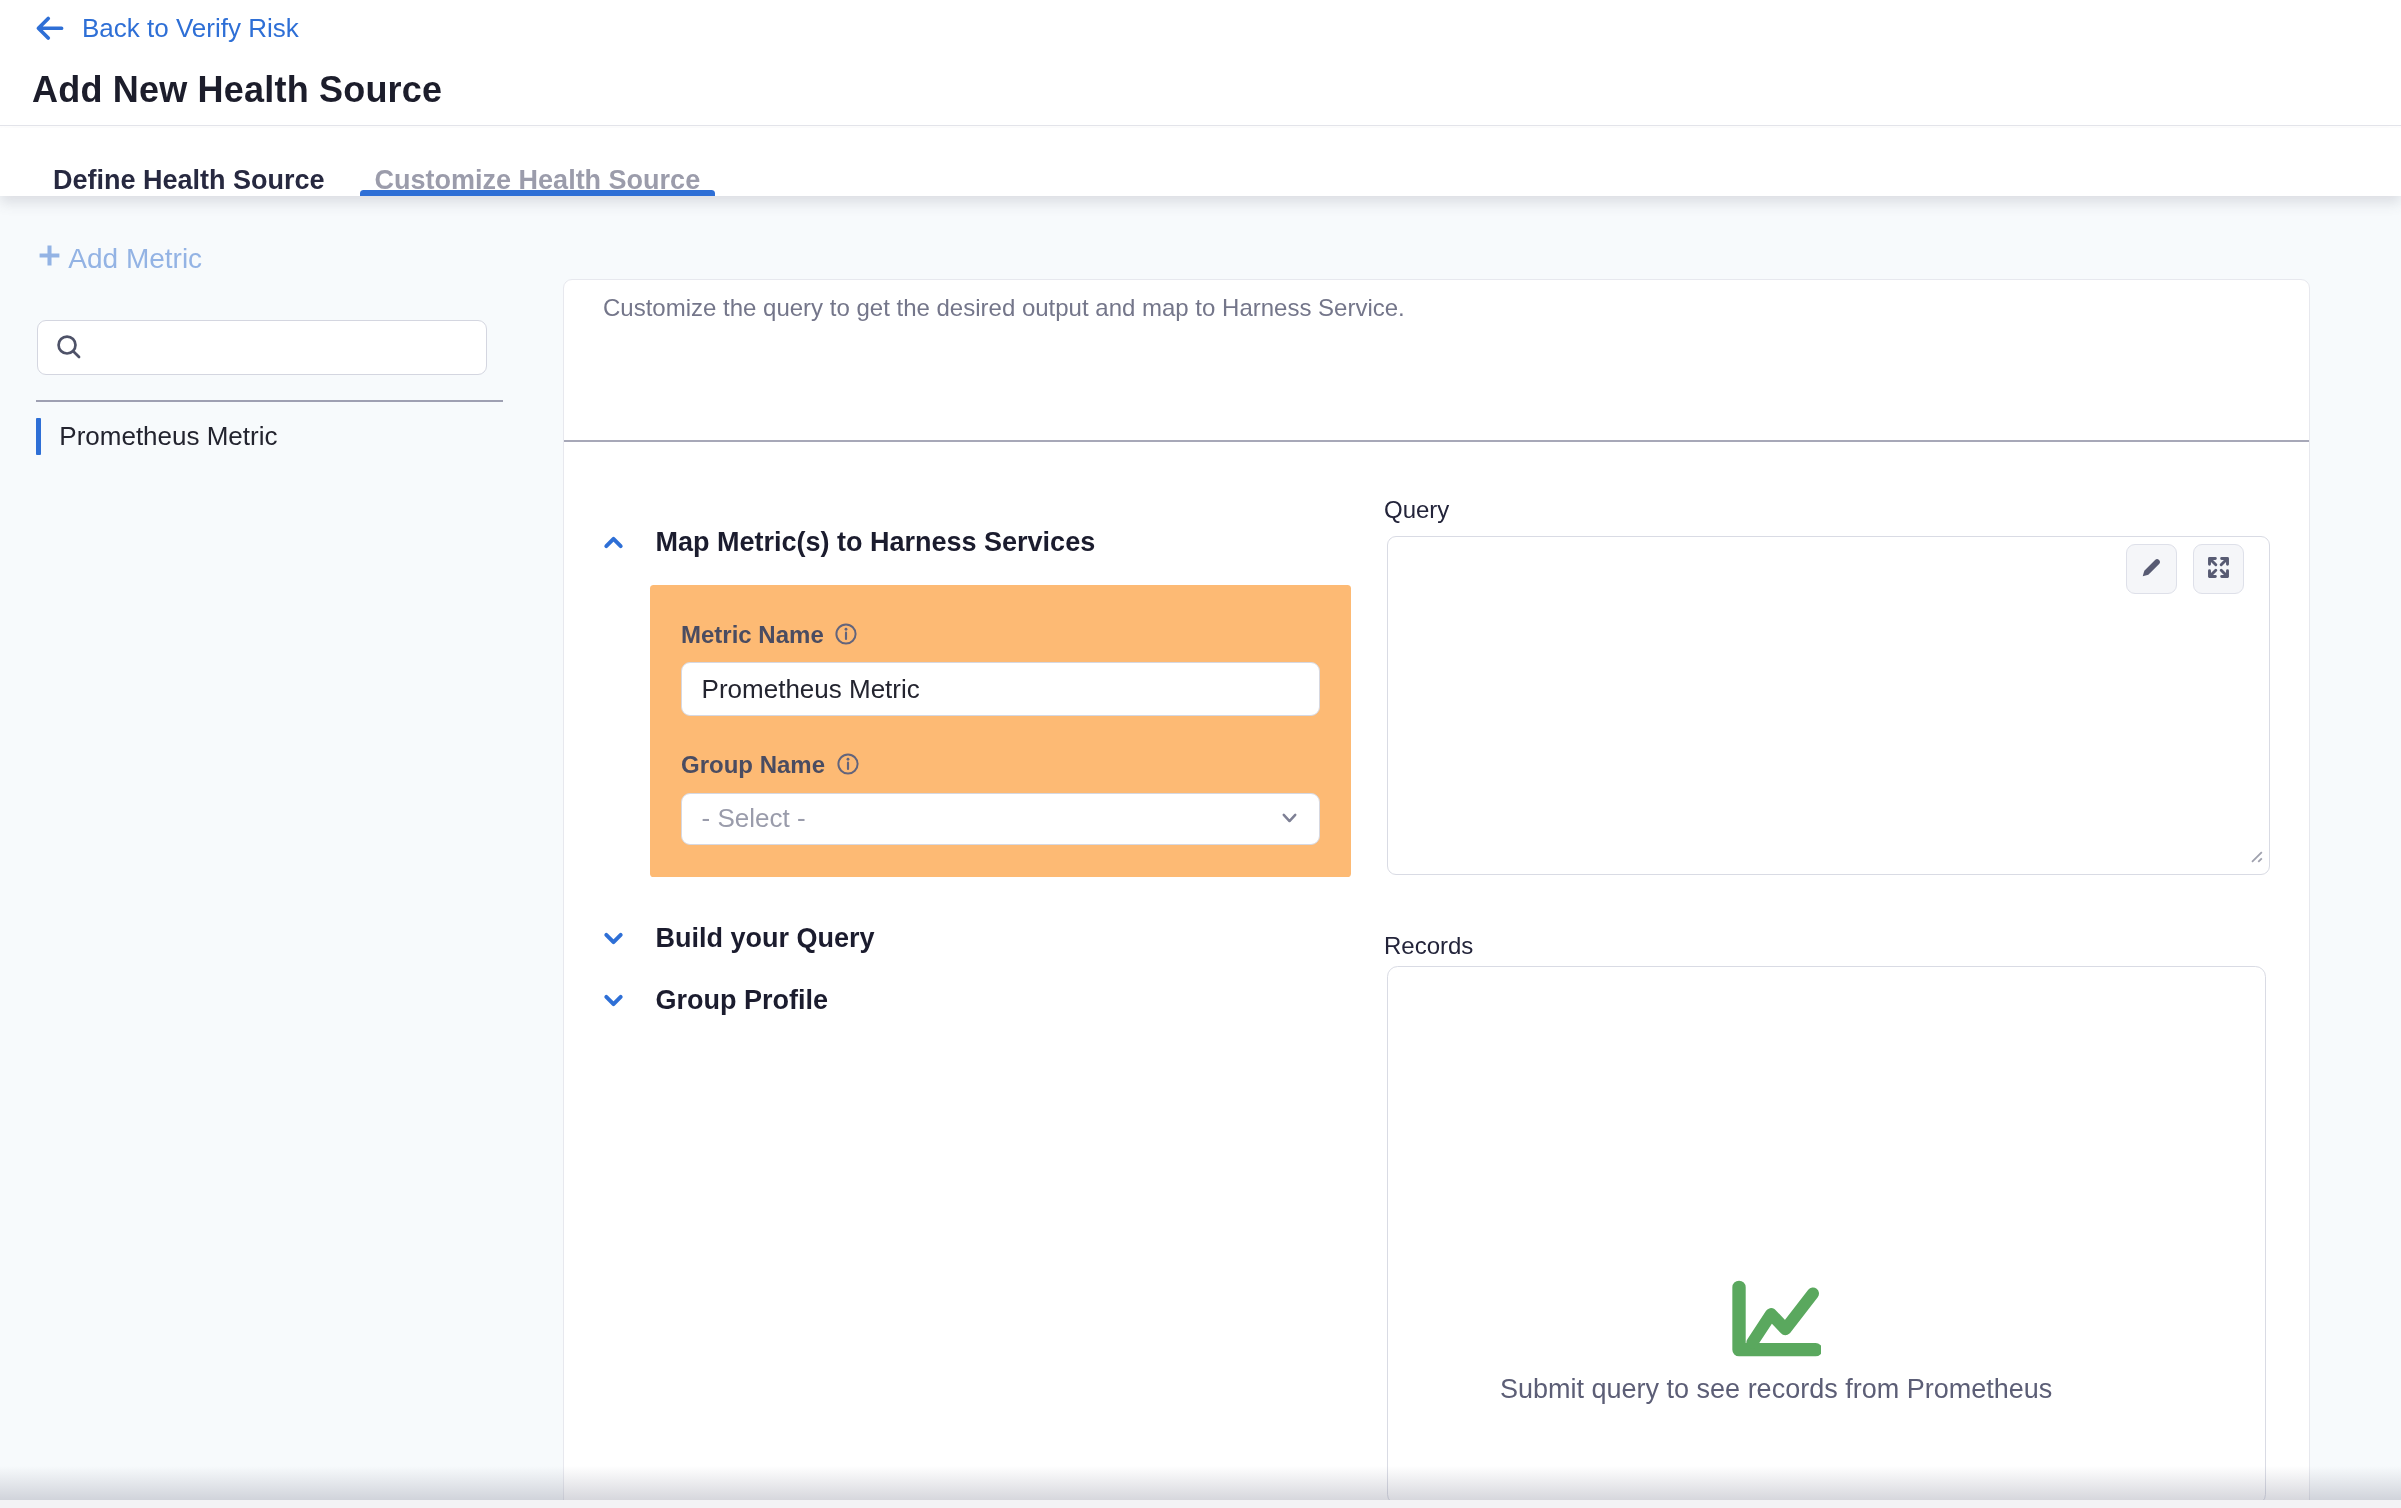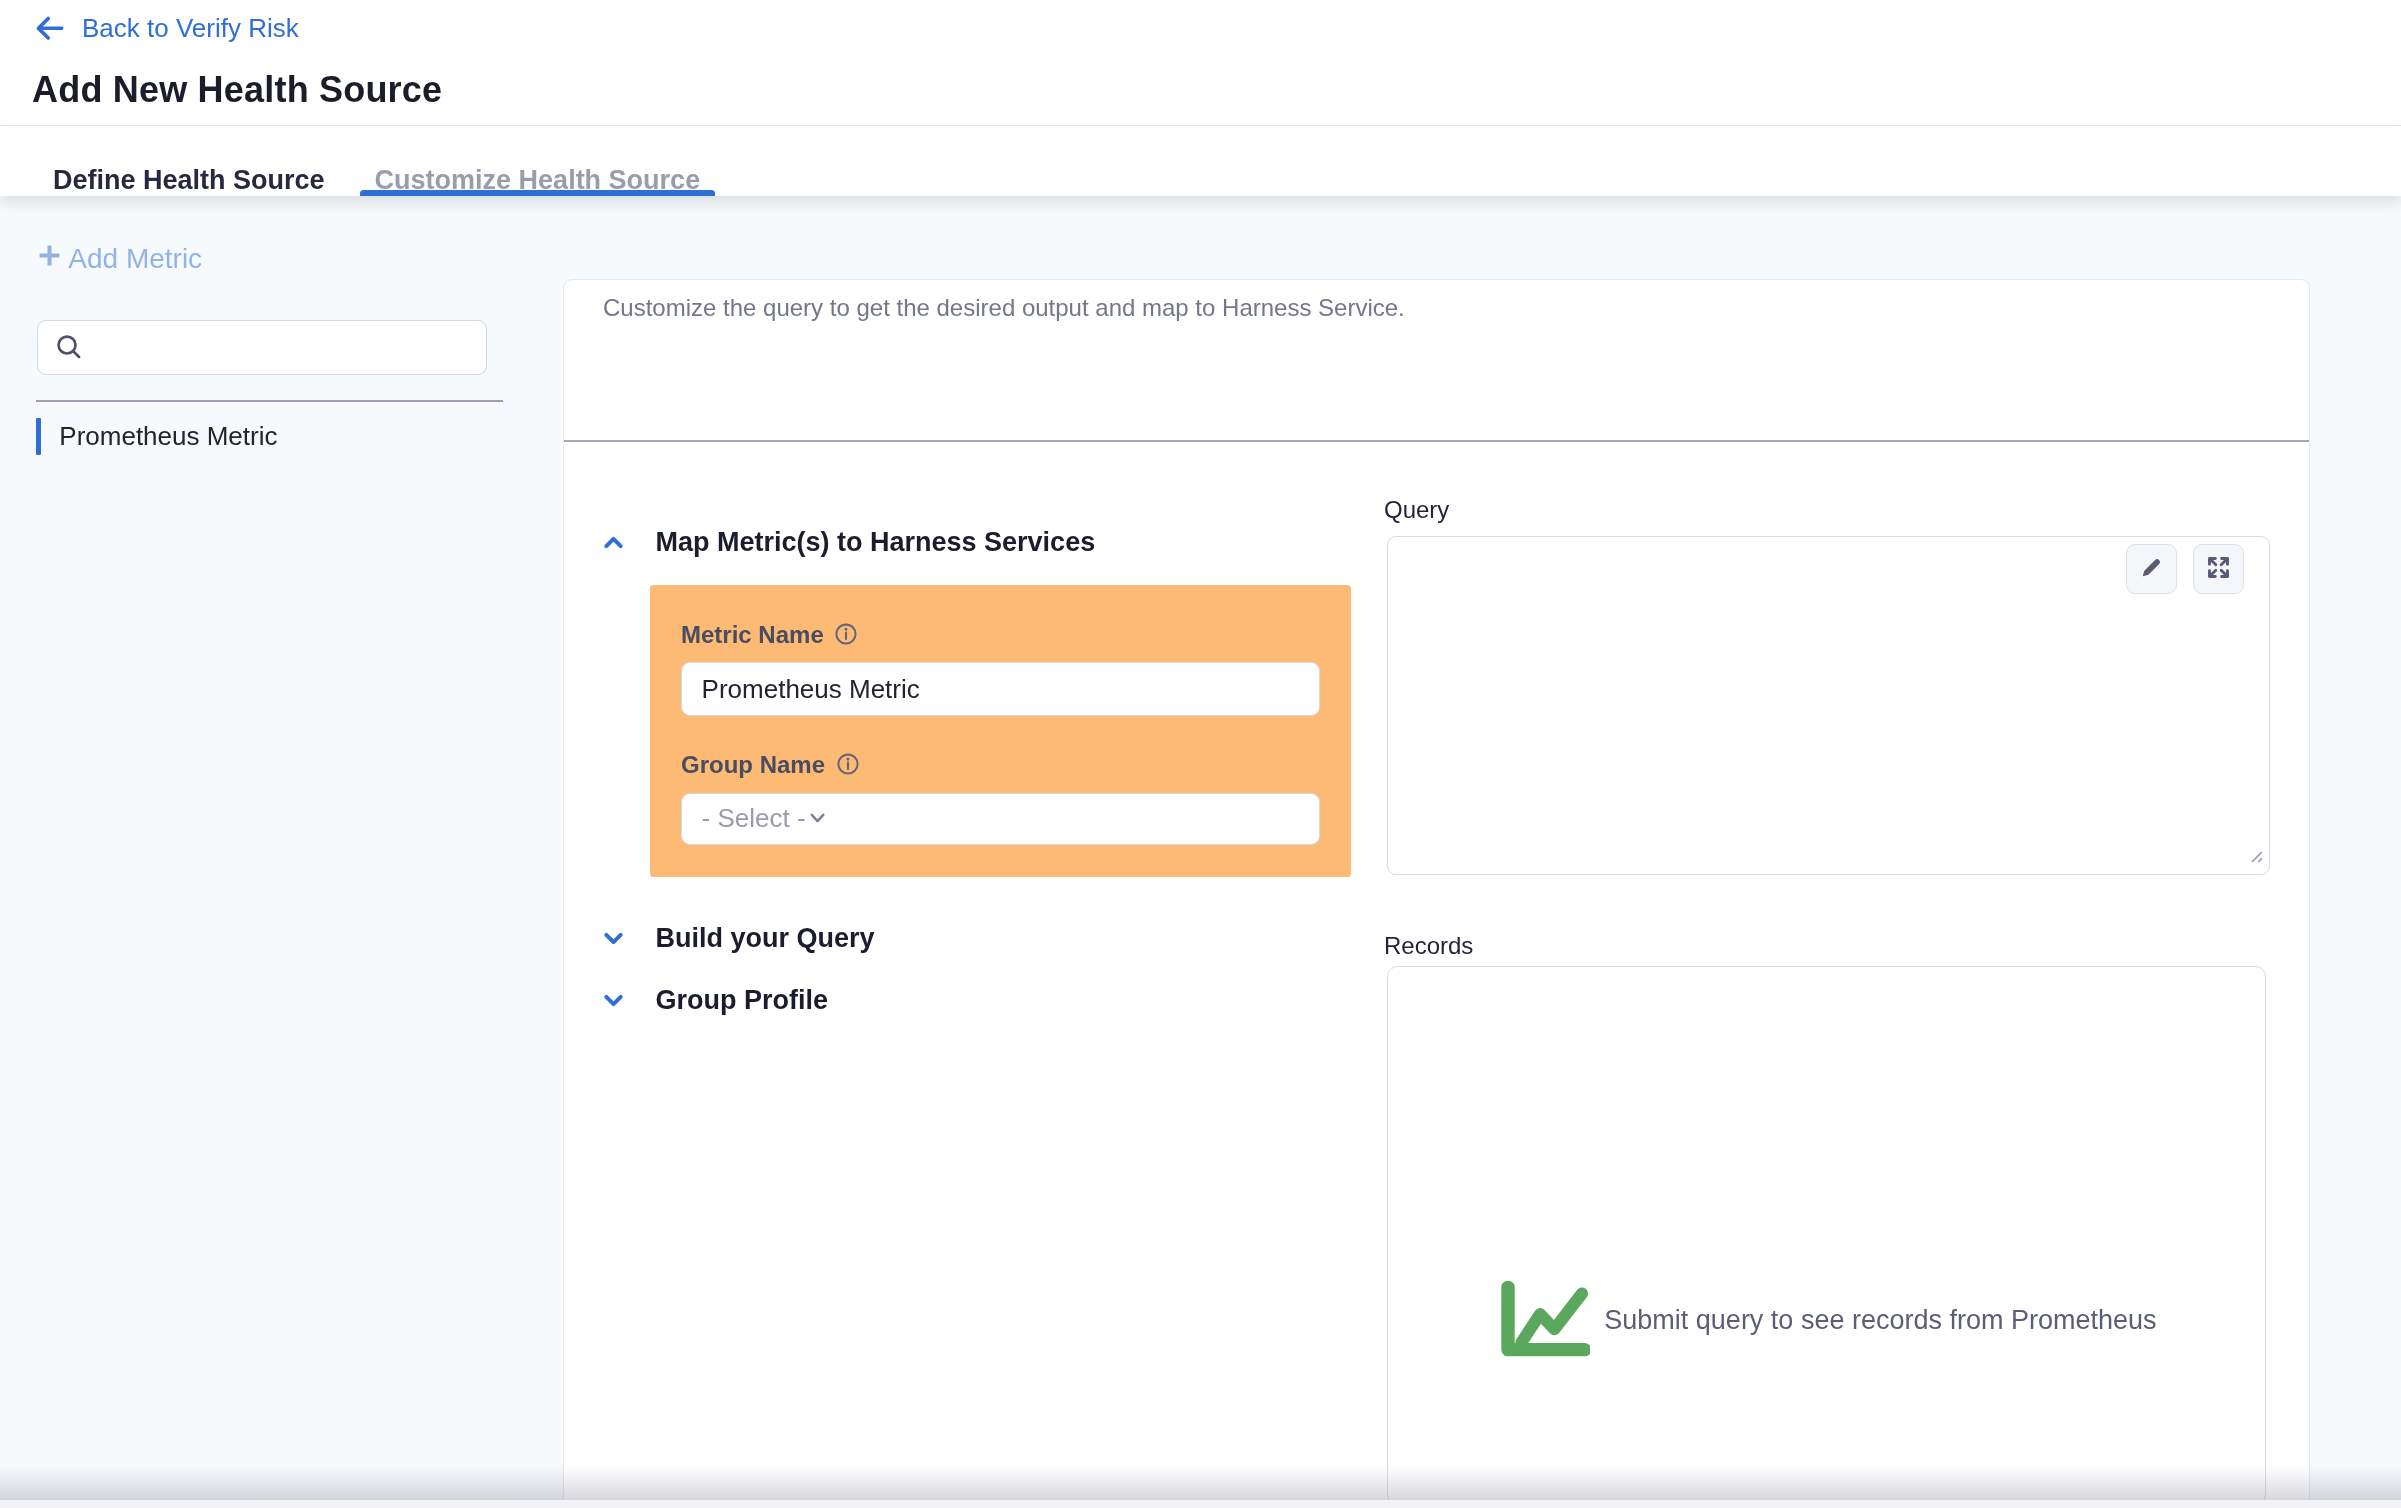--- a/index.html
+++ b/index.html
@@ -55,33 +55,33 @@
   .section-header .chev{width:27px;display:flex;justify-content:center;}
   .section-header .sec-label{margin-left:28.5px;font-size:27px;font-weight:700;color:#1b1c2e;}
   .sec-map{top:85px;left:36px;}
   .sec-build{top:481px;left:36px;}
   .sec-risk{top:543px;left:36px;}
   .form-panel{position:absolute;top:143px;left:86px;width:701px;height:292px;background:#fdba74;border-radius:3.6px;padding:36px 31px 0 31px;}
   .field-label-row{display:flex;align-items:center;gap:10.7px;}
   .field-label{font-size:24px;font-weight:600;color:#4a4c61;}
   .text-input{margin-top:13.4px;width:639px;height:54px;border:1.8px solid var(--border-light);border-radius:9px;background:#fff;font-size:26px;color:#23242f;padding:0 19.6px;outline:none;font-family:inherit;display:block;}
   .group-row{margin-top:35px;}
-  .select-box{margin-top:13.4px;width:639px;height:52px;border:1.8px solid var(--border-light);border-radius:9px;background:#fff;display:flex;align-items:center;padding:0 18px 0 19.6px;cursor:pointer;}
+  .select-box{margin-top:13.4px;width:639px;height:52px;border:1.8px solid var(--border-light);border-radius:9px;background:#fff;display:flex;align-items:center;justify-content:space-between;padding:0 18px 0 19.6px;cursor:pointer;}
   .select-placeholder{font-size:26px;color:#9a9cab;}
   
   .query-label{position:absolute;top:54px;left:820px;font-size:24px;color:#23243a;}
   .query-box{position:absolute;top:94px;left:823px;width:883px;height:339px;}
   .query-box textarea{width:100%;height:100%;border:1.8px solid #d9dbe4;border-radius:9px;background:#fff;resize:none;outline:none;font-family:inherit;font-size:25px;padding:14.3px;color:#23242f;}
   .qbtn{position:absolute;top:8px;width:51px;height:50px;background:#f5f6f9;border:1.8px solid #dee0e9;border-radius:9px;display:flex;align-items:center;justify-content:center;cursor:pointer;}
   .qbtn.edit{right:93px;}
   .qbtn.fullscreen{right:26px;}
   .resize-grip{position:absolute;right:4.5px;bottom:6.2px;}
   .records-label{position:absolute;top:490px;left:820px;font-size:24px;color:#23243a;}
   .records-box{position:absolute;top:524px;left:823px;width:879px;height:539px;border:1.8px solid #d9dbe4;border-radius:10.7px;background:#fff;}
-  .records-empty{position:absolute;left:112px;top:313px;display:flex;align-items:center;gap:14.3px;}
+  .records-empty{position:absolute;left:112px;top:313px;display:flex;align-items:center;gap:14.3px;flex-direction:column;}
   .records-empty .empty-msg{font-size:27px;color:#5c5e76;}
   
   .footer-shade{position:absolute;left:0;right:0;bottom:9px;height:34px;background:linear-gradient(to bottom,rgba(109,111,132,0) 0%,rgba(109,111,132,0.28) 100%);z-index:20;pointer-events:none;}
   .footer-strip{position:absolute;left:0;right:0;bottom:0;height:9px;background:#f3f3f5;z-index:21;pointer-events:none;}
 </style>
 </head>
 <body>
 
 <div class="header">
   <div class="back-link">

